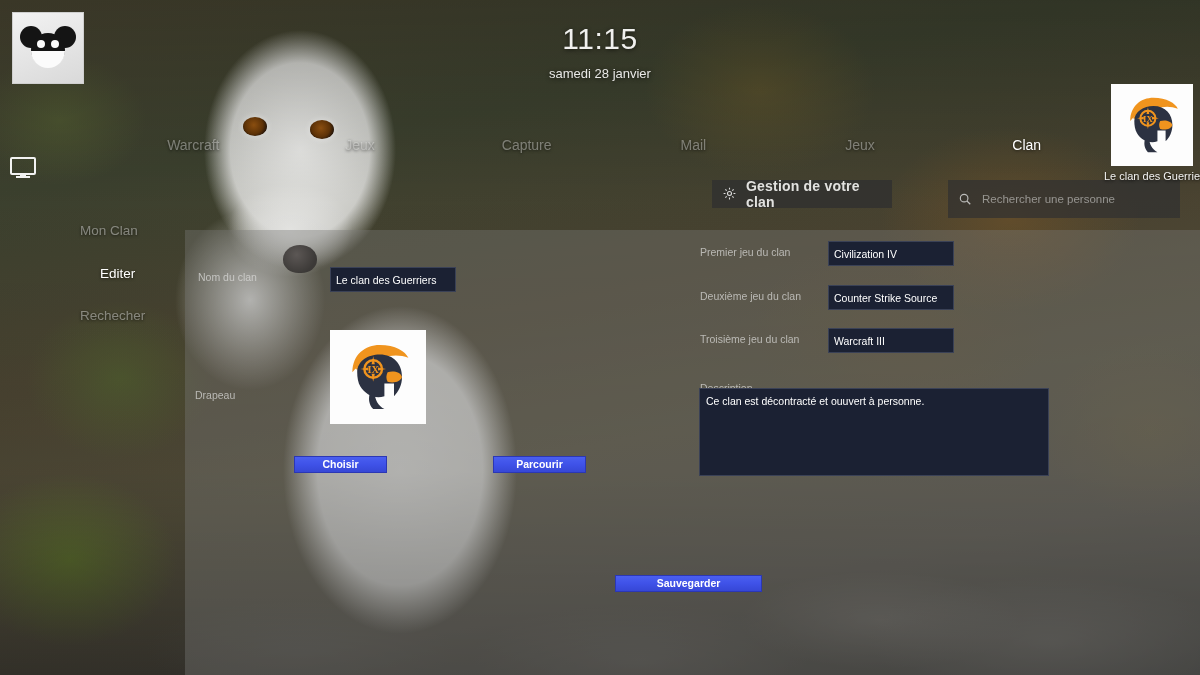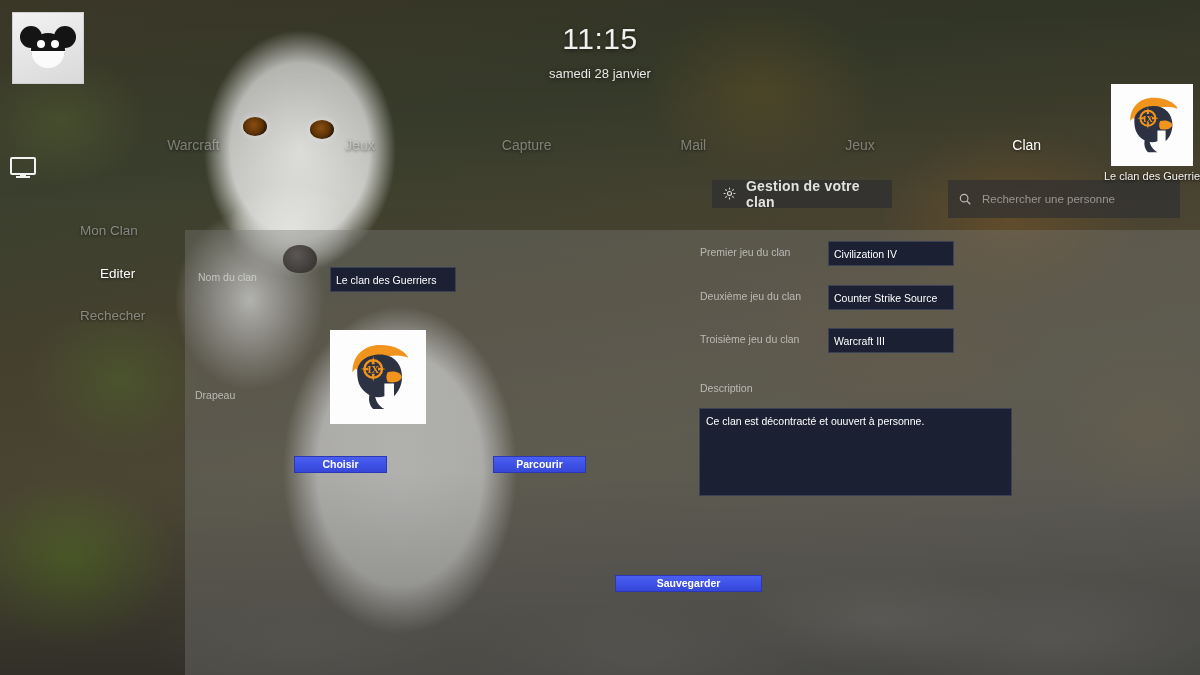--- a/index.html
+++ b/index.html
@@ -407,17 +407,17 @@
   <div class="lbl-static" style="left:700px; top:246px;">Premier jeu du clan</div>
   <input class="field" style="left: 828px; top: 241px; width: 126px;" value="Civilization IV">
 
   <div class="lbl-static" style="left:700px; top:290px;">Deuxième jeu du clan</div>
   <input class="field" style="left: 828px; top: 285px; width: 126px;" value="Counter Strike Source">
 
   <div class="lbl-static" style="left:700px; top:333px;">Troisième jeu du clan</div>
   <input class="field" style="left: 828px; top: 328px; width: 126px;" value="Warcraft III">
 
   <div class="lbl-static" style="left:700px; top:382px;">Description</div>
-  <textarea class="field" style="left: 699px; top: 408px; width: 313px; height: 88px;">Ce clan est décontracté et ouuvert à personne.</textarea>
+  <textarea class="field" style="left: 699px; top: 388px; width: 350px; height: 88px;">Ce clan est décontracté et ouuvert à personne.</textarea>
 
   <button class="btn" style="left:615px; top:575px; width:147px;">Sauvegarder</button>
 
 </div>
 
 </body></html>

